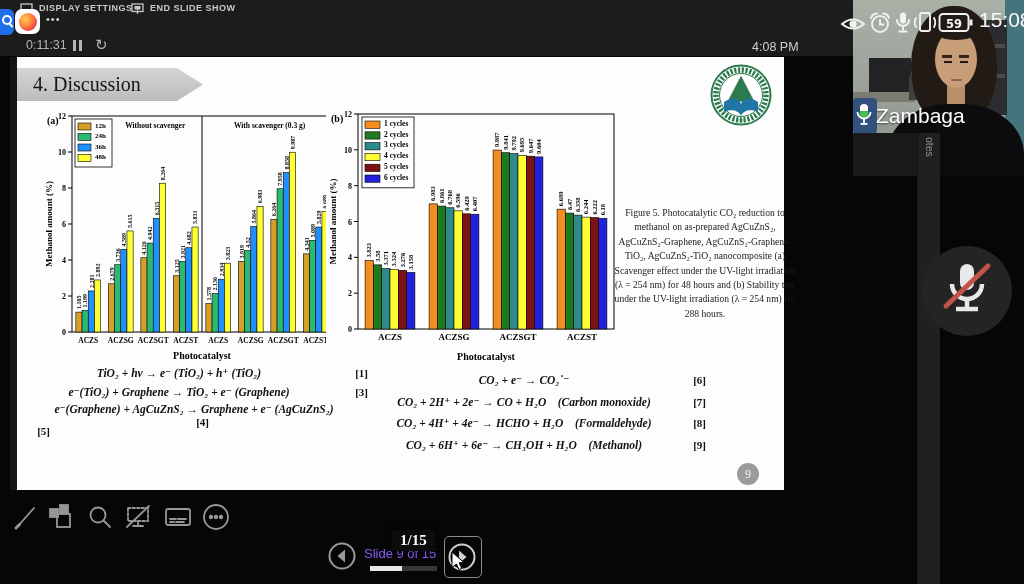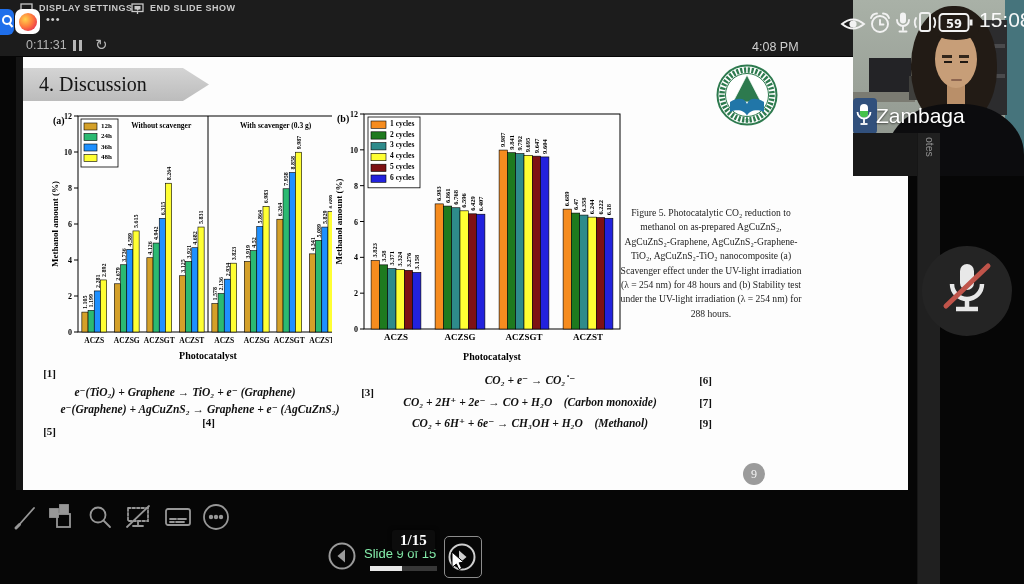--- a/index.html
+++ b/index.html
@@ -5,41 +5,41 @@
   html,body{margin:0;padding:0;background:#000;}
   #stage{position:relative;width:1024px;height:584px;background:#060606;overflow:hidden;
          font-family:"Liberation Sans","DejaVu Sans",sans-serif;}
   .abs{position:absolute;}
   
   #topbar{left:0;top:0;width:1024px;height:56px;background:#1c1c1c;}
   .tb-label{color:#c9c9c9;font-size:9px;font-weight:600;letter-spacing:.5px;line-height:13px;cursor:default;}
   .tb-ic{stroke:#c9c9c9;fill:none;stroke-width:1.3;}
   .timer{color:#b5b5b5;font-size:12.5px;}
   
-  #slide{left:16px;top:57px;width:892px;height:433px;background:#fdfdfd;}
+  #slide{left:10px;top:57px;width:774px;height:433px;background:#fdfdfd;}
   #slide-strip{left:0;top:0;width:7px;height:433px;background:#141414;}
   #title-chevron{left:7px;top:11px;width:186px;height:33px;background:linear-gradient(#d4d4d4,#bcbcbc);
      clip-path:polygon(0 0,86% 0,100% 50%,86% 100%,0 100%);}
   #title-chevron span{display:block;font-family:"Liberation Serif","DejaVu Serif",serif;font-size:20px;
      color:#151515;line-height:33px;padding-left:16px;}
   .serif{font-family:"Liberation Serif","DejaVu Serif",serif;}
   #caption{left:603px;top:149px;width:184px;font-size:9.6px;line-height:1.5;text-align:center;color:#1c1c1c;}
   .eq-row{display:flex;align-items:center;}
   .eq{flex:1;text-align:center;font-weight:bold;font-style:italic;font-size:11.5px;color:#111;white-space:nowrap;}
   .eq-ref{width:30px;text-align:right;font-weight:bold;font-size:11px;color:#111;}
   #page-badge{left:727px;top:406px;width:22px;height:22px;border-radius:50%;background:#9b9b9b;
      color:#f4f4f4;font-family:"Liberation Serif",serif;font-size:12px;text-align:center;line-height:22px;}
   
   .tool{width:28px;height:28px;}
   .tool svg{stroke:#979797;fill:none;stroke-width:1.8;stroke-linecap:round;}
   
   .navbtn svg{stroke:#9a9a9a;fill:none;stroke-width:2;}
   #nav-tooltip{background:#0c0c0c;color:#fff;font-size:15px;font-weight:bold;border-radius:3px;
      padding:2px 8px;box-shadow:0 0 4px rgba(0,0,0,.7);font-family:Liberation Serif, serif;}
-  #slide-pos{color:#86efac;font-size:13px;}
+  #slide-pos{color:#8b5cf6;font-size:13px;}
   
   #webcam{left:853px;top:0;width:192px;height:176px;overflow:hidden;
      background:linear-gradient(#a9b1a7 0%,#99a097 55%,#8b928a 100%);}
   #participant-name{color:#fff;font-size:21px;text-shadow:0 1px 2px rgba(0,0,0,.6);}
   
   .st svg{stroke:#f2f2f2;fill:none;stroke-width:1.9;stroke-linecap:round;}
   #status-time{color:#fff;font-size:21px;font-weight:400;opacity:.95;}
   #notes-strip{left:917px;top:133px;width:22px;height:451px;background:#202020;border-left:1px solid #161616;}
   #notes-label{writing-mode:vertical-rl;text-orientation:mixed;color:#8f8f8f;font-size:10.5px;margin:4px auto 0;display:block;width:14px;}
   #mute-button{left:922px;top:246px;width:90px;height:90px;border-radius:50%;background:#242424;}
@@ -292,20 +292,21 @@
           <rect x="39" y="56.2" width="15" height="7.300000000000001" fill="#7E1113" stroke="#000" stroke-width="0.6"></rect>
           <text x="58" y="61" font-size="7.5" text-anchor="start" fill="#000" font-family="'Liberation Serif','DejaVu Serif',serif" font-weight="bold">5 cycles</text>
           <rect x="39" y="67" width="15" height="7.300000000000001" fill="#2222DD" stroke="#000" stroke-width="0.6"></rect>
           <text x="58" y="71.8" font-size="7.5" text-anchor="start" fill="#000" font-family="'Liberation Serif','DejaVu Serif',serif" font-weight="bold">6 cycles</text>
         </svg></div>
 
     <div id="caption" class="abs serif">Figure 5. Photocatalytic CO₂ reduction to methanol on as-prepared AgCuZnS₂, AgCuZnS₂-Graphene, AgCuZnS₂-Graphene-TiO₂, AgCuZnS₂-TiO₂ nanocomposite  (a) Scavenger effect under the UV-light irradiation (λ = 254 nm) for 48 hours and (b) Stability test under the UV-light irradiation (λ = 254 nm) for 288 hours.</div>
 
     <div class="abs serif" style="left:10px;top:306px;width:348px;">
       <div class="eq-row" style="height:19.5px;">
+          <span class="eq">TiO₂ + hv → e⁻ (TiO₂) + h⁺ (TiO₂)</span>
           <span class="eq-ref">[1]</span>
         </div>
       <div class="eq-row" style="height:19.5px;">
           <span class="eq">e⁻(TiO₂) + Graphene → TiO₂ + e⁻ (Graphene)</span>
           <span class="eq-ref">[3]</span>
         </div>
       <div class="eq-row" style="height:19.5px;flex-direction:column;">
           <span class="eq">e⁻(Graphene) + AgCuZnS₂ → Graphene + e⁻ (AgCuZnS₂)</span>
           <span class="eq-ref">[4]</span>
         </div>
@@ -315,20 +316,24 @@
     </div>
 
     <div class="abs serif" style="left:362px;top:312px;width:334px;">
       <div class="eq-row" style="height:21.7px;">
           <span class="eq">CO₂ + e⁻ → CO₂˙⁻</span>
           <span class="eq-ref">[6]</span>
         </div>
       <div class="eq-row" style="height:21.7px;">
           <span class="eq">CO₂ + 2H⁺ + 2e⁻ → CO + H₂O  (Carbon monoxide)</span>
           <span class="eq-ref">[7]</span>
+        </div>
+      <div class="eq-row" style="height:21.7px;">
+          <span class="eq">CO₂ + 4H⁺ + 4e⁻ → HCHO + H₂O  (Formaldehyde)</span>
+          <span class="eq-ref">[8]</span>
         </div>
       <div class="eq-row" style="height:21.7px;justify-content:flex-end;">
           <span class="eq">CO₂ + 6H⁺ + 6e⁻ → CH₃OH + H₂O  (Methanol)</span>
           <span class="eq-ref">[9]</span>
         </div>
     </div>
 
     <div id="page-badge" class="abs">9</div>
   </div>
 

